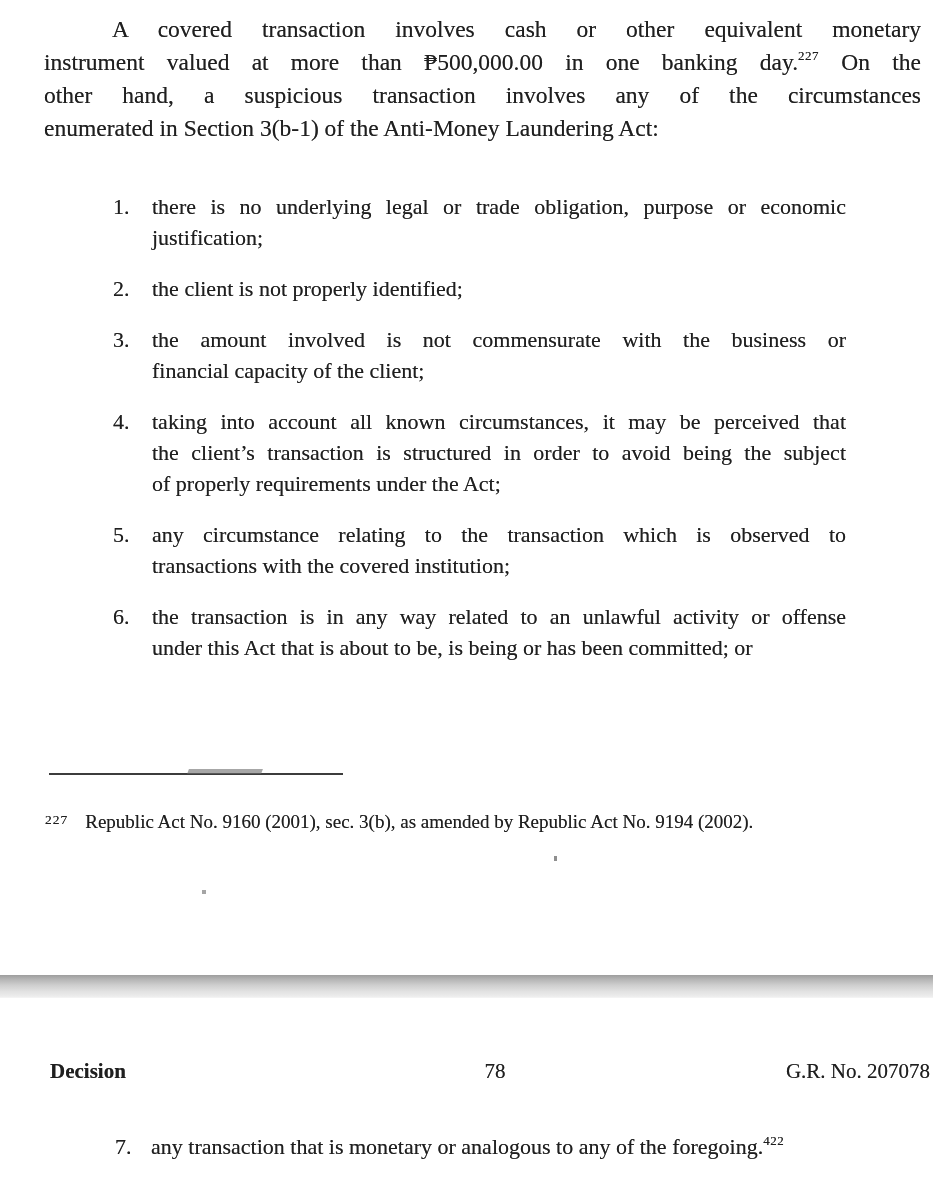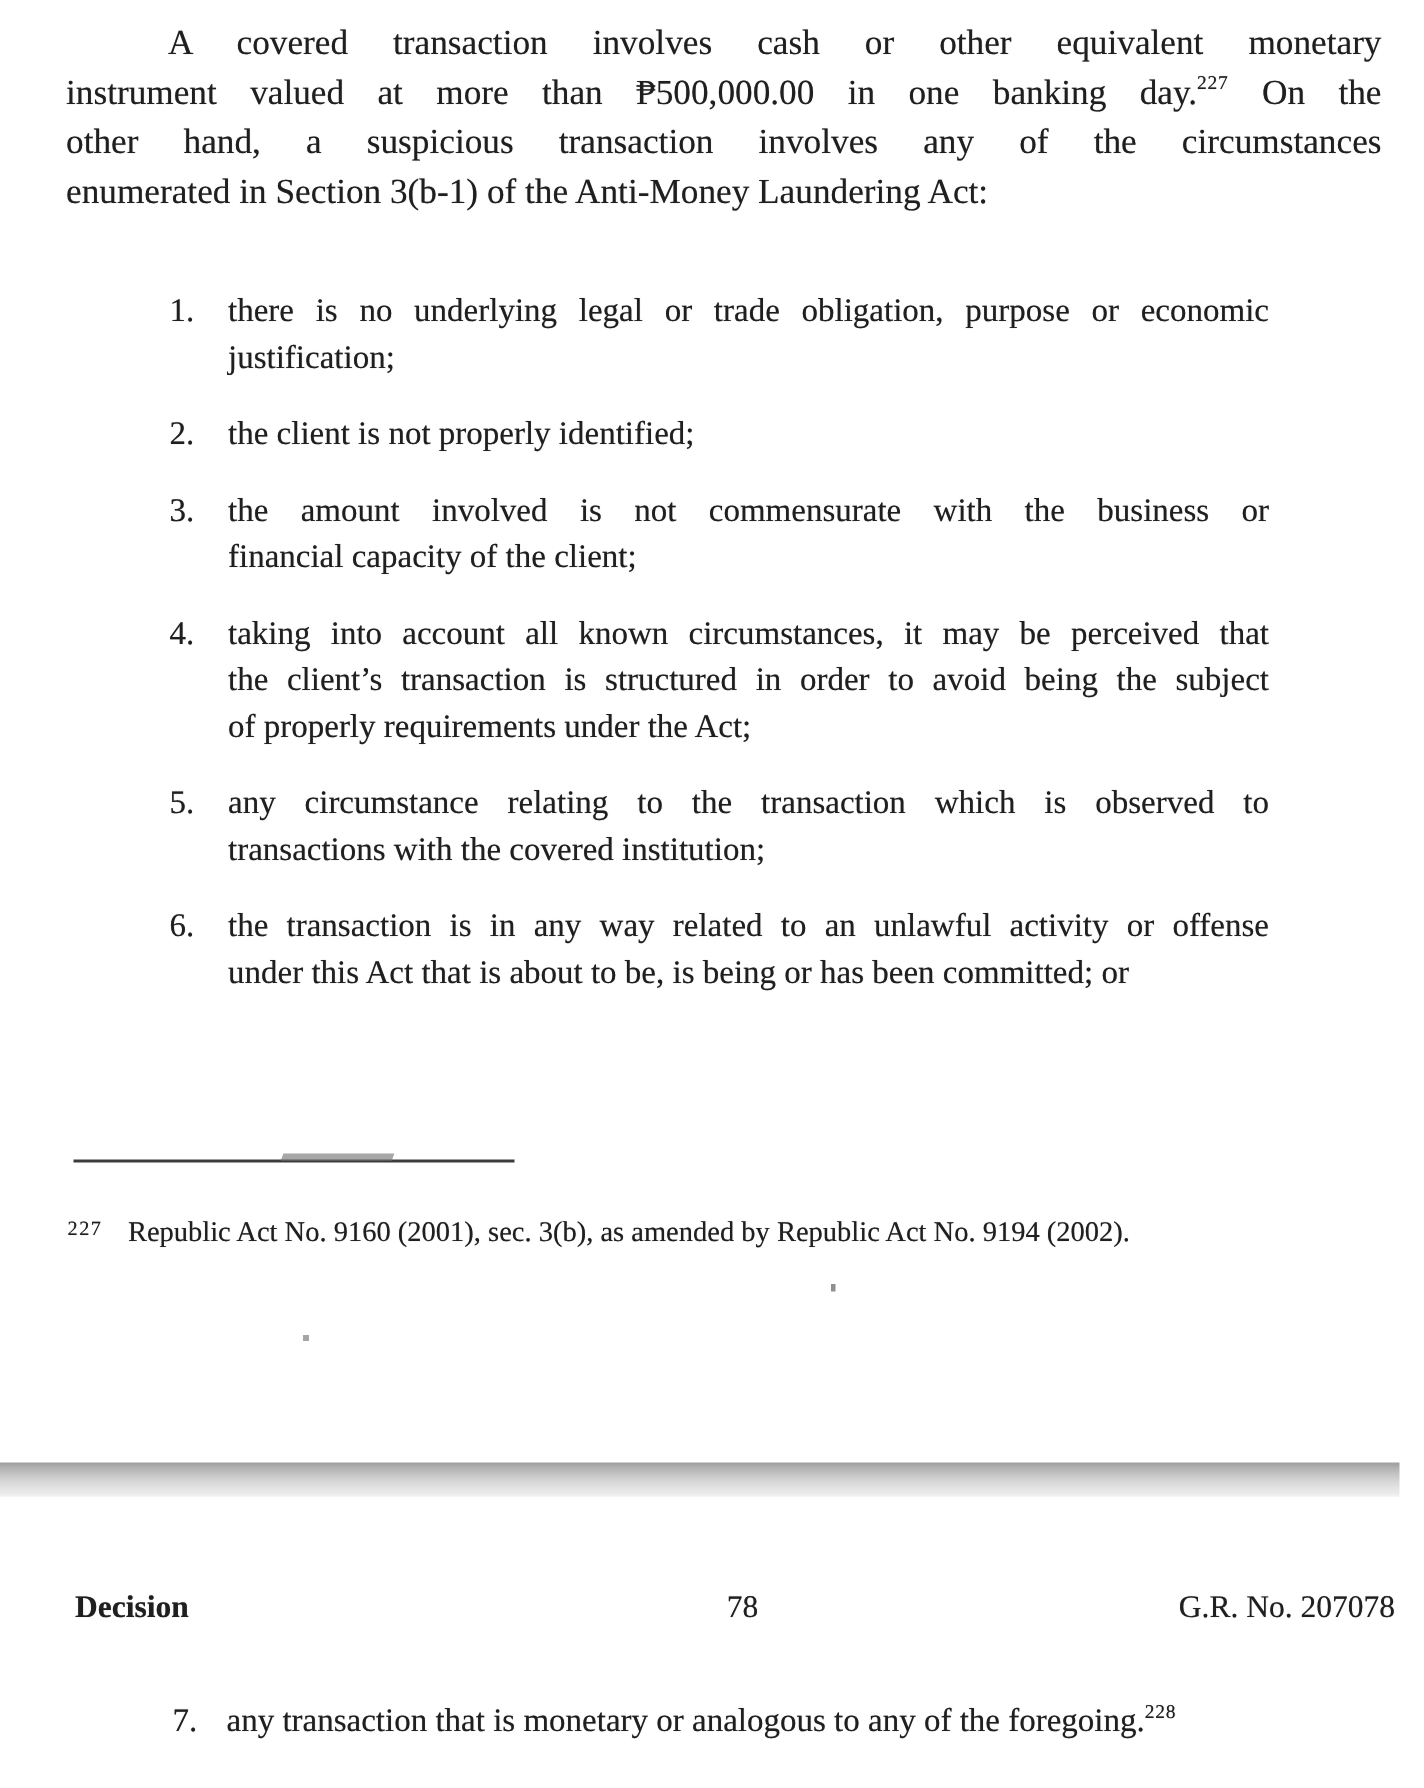--- a/index.html
+++ b/index.html
@@ -254,16 +254,16 @@
   <div class="page-break-band"></div>
 
   <div class="next-page-header txt">
     <span class="doc-type">Decision</span>
     <span class="page-num">78</span>
     <span class="case-num">G.R. No. 207078</span>
   </div>
 
   <div class="item-7 txt">
     <span class="num">7.</span>
-    <div><span>any transaction that is monetary or analogous to any of the foregoing.</span><sup class="fnref">228</sup></div>
+    <div><span>any transaction that is monetary or analogous to any of the foregoing.</span><sup class="fnref">422</sup></div>
   </div>
 
 </div>
 
 </body></html>

